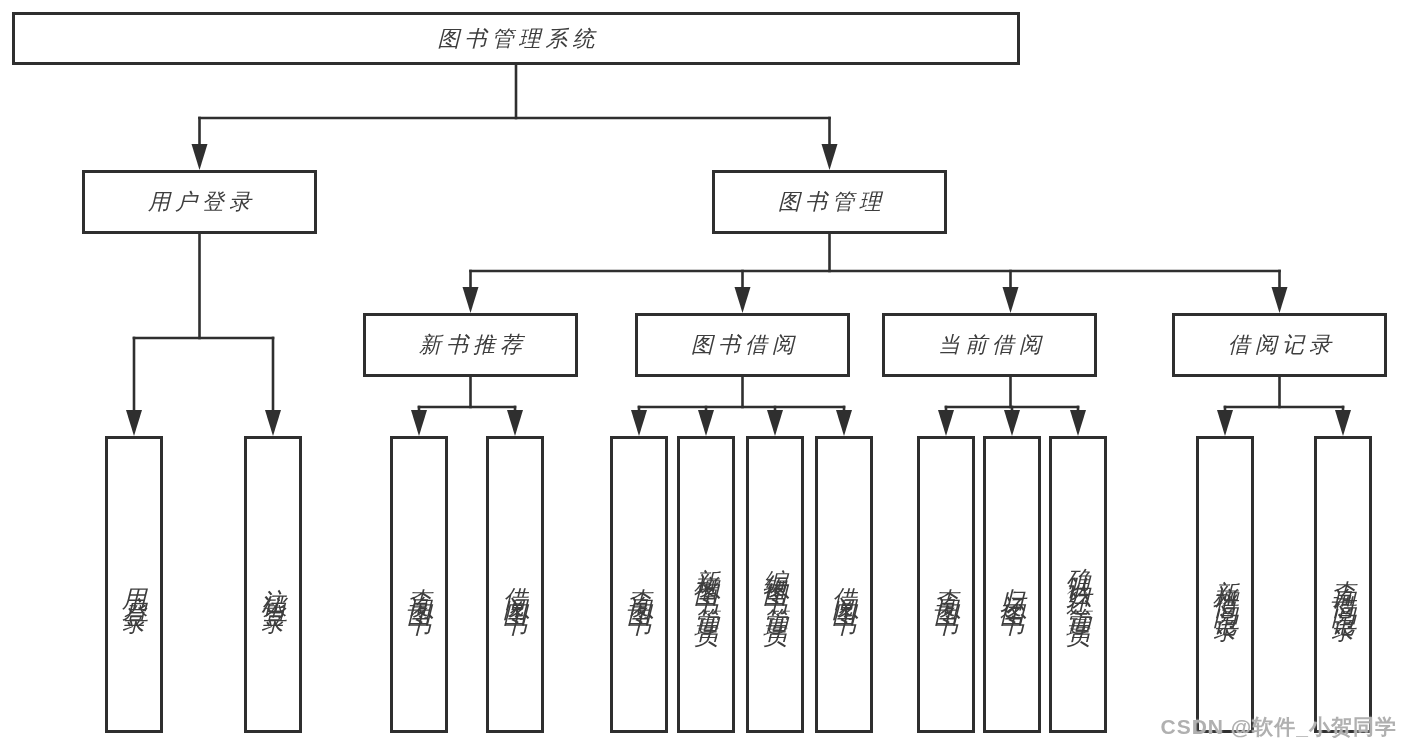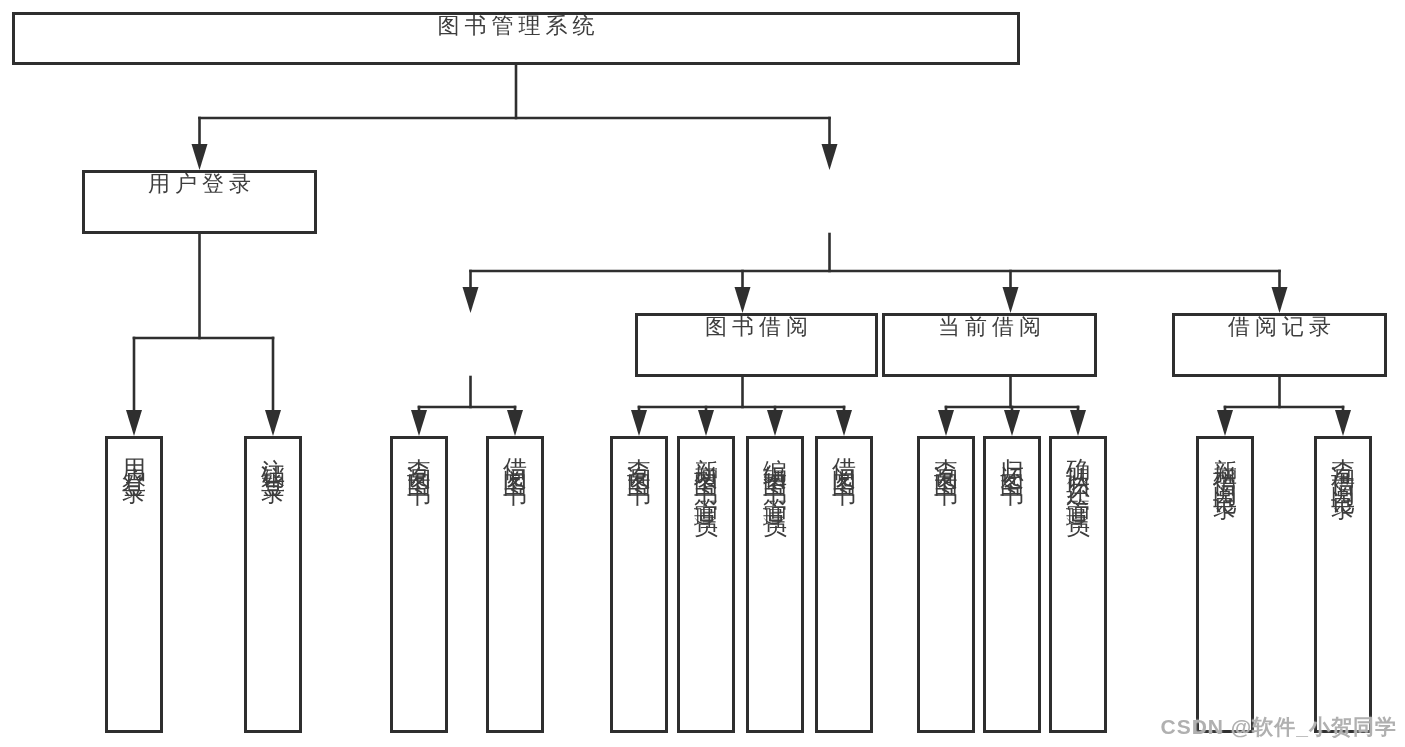--- a/index.html
+++ b/index.html
@@ -18,23 +18,24 @@
     position: absolute;
     left: 0; top: 0;
     width: 1405px; height: 747px;
   }
   .node {
     position: absolute;
     box-sizing: border-box;
     background: var(--box-fill, #ffffff);
     border: 3px solid var(--line-color, #2f2f2f);
     display: flex;
-    align-items: flex-start;
+    align-items: center;
     justify-content: center;
     z-index: 2;
+    font-style: italic;
   }
   .node .label {
     color: var(--text-color, #3d3d3d);
     font-size: 22px;
     letter-spacing: 5px;
     text-indent: 5px;
     white-space: nowrap;
     line-height: 1;
   }
   .node.v .label {
@@ -115,21 +116,27 @@
       <line x1="1343" y1="407" x2="1343" y2="416" stroke="#2f2f2f" stroke-width="2.6" stroke-linecap="square"></line>
       <polygon points="1335,410 1351,410 1343,436" fill="#2f2f2f"></polygon>
     </svg>
   <div class="watermark">CSDN @软件_小贺同学</div>
 <div class="node" style="left: 12px; top: 12px; width: 1008px; height: 53px;">
       <span class="label">图书管理系统</span>
     </div>
     <div class="node" style="left: 82px; top: 170px; width: 235px; height: 64px;">
       <span class="label">用户登录</span>
     </div>
-    <div class="node" style="left: 635px; top: 313px; width: 243px; height: 64px;">
+    <div class="node" style="left: 712px; top: 170px; width: 235px; height: 64px;">
+      <span class="label">图书管理</span>
+    </div>
+    <div class="node" style="left: 363px; top: 313px; width: 215px; height: 64px;">
+      <span class="label">新书推荐</span>
+    </div>
+    <div class="node" style="left: 635px; top: 313px; width: 215px; height: 64px;">
       <span class="label">图书借阅</span>
     </div>
     <div class="node" style="left: 882px; top: 313px; width: 215px; height: 64px;">
       <span class="label">当前借阅</span>
     </div>
     <div class="node" style="left: 1172px; top: 313px; width: 215px; height: 64px;">
       <span class="label">借阅记录</span>
     </div>
     <div class="node v" style="left: 105px; top: 436px; width: 58px; height: 297px;">
       <span class="label">用户登录</span>

